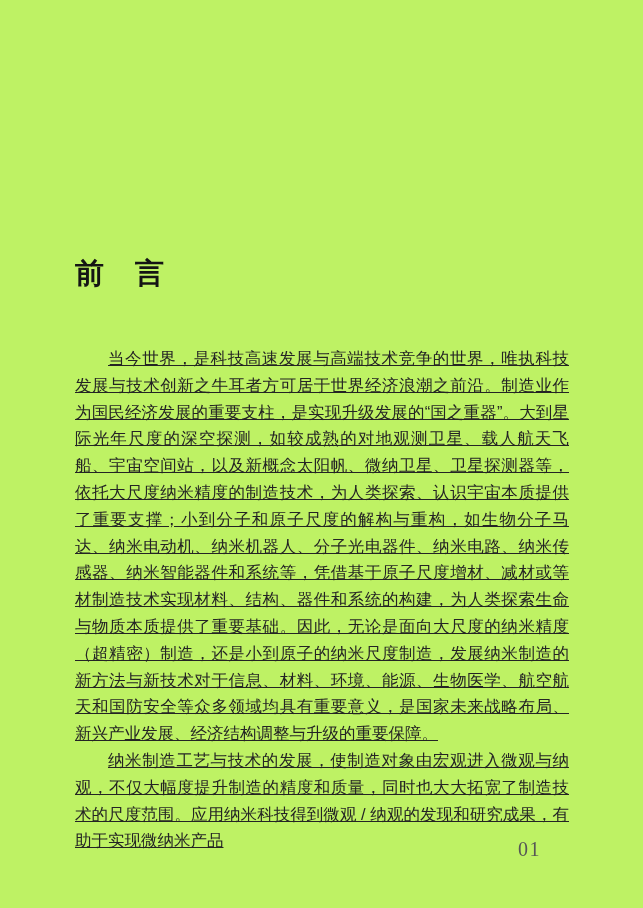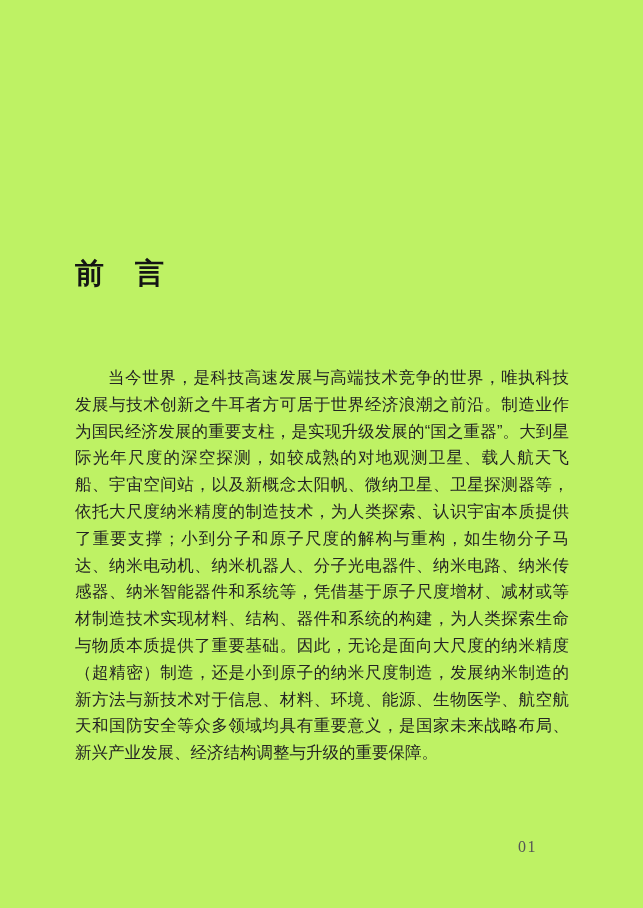--- a/index.html
+++ b/index.html
@@ -23,47 +23,49 @@
     font-family: "Liberation Serif", "DejaVu Serif", serif;
     font-size: 29px;
     font-weight: 700;
     color: #141414;
     letter-spacing: 1px;
     line-height: 1.2;
   }
   .body-text {
     position: absolute;
     left: 75px;
-    top: 364px;
+    top: 345px;
     width: 494px;
     font-family: "Liberation Sans", "DejaVu Sans", sans-serif;
     font-size: 16.5px;
     line-height: 26.8px;
     color: #242424;
     text-align: justify;
     text-justify: inter-ideograph;
+    text-decoration: underline;
   }
   .body-text p {
     margin: 0;
     text-indent: 2em;
   }
   .page-number {
     position: absolute;
     left: 518px;
     top: 838px;
     font-family: "Liberation Serif", "DejaVu Serif", serif;
-    font-size: 16px;
+    font-size: 20px;
     color: #565656;
     letter-spacing: 1.5px;
   }
 </style>
 </head>
 <body>
 
 <div class="page">
   <h1 class="title">前　言</h1>
 
   <div class="body-text">
     <p>当今世界，是科技高速发展与高端技术竞争的世界，唯执科技发展与技术创新之牛耳者方可居于世界经济浪潮之前沿。制造业作为国民经济发展的重要支柱，是实现升级发展的“国之重器”。大到星际光年尺度的深空探测，如较成熟的对地观测卫星、载人航天飞船、宇宙空间站，以及新概念太阳帆、微纳卫星、卫星探测器等，依托大尺度纳米精度的制造技术，为人类探索、认识宇宙本质提供了重要支撑；小到分子和原子尺度的解构与重构，如生物分子马达、纳米电动机、纳米机器人、分子光电器件、纳米电路、纳米传感器、纳米智能器件和系统等，凭借基于原子尺度增材、减材或等材制造技术实现材料、结构、器件和系统的构建，为人类探索生命与物质本质提供了重要基础。因此，无论是面向大尺度的纳米精度（超精密）制造，还是小到原子的纳米尺度制造，发展纳米制造的新方法与新技术对于信息、材料、环境、能源、生物医学、航空航天和国防安全等众多领域均具有重要意义，是国家未来战略布局、新兴产业发展、经济结构调整与升级的重要保障。</p>
+    <p>纳米制造工艺与技术的发展，使制造对象由宏观进入微观与纳观，不仅大幅度提升制造的精度和质量，同时也大大拓宽了制造技术的尺度范围。应用纳米科技得到微观 / 纳观的发现和研究成果，有助于实现微纳米产品</p>
   </div>
 
   <div class="page-number">01</div>
 </div>
 
 </body></html>

